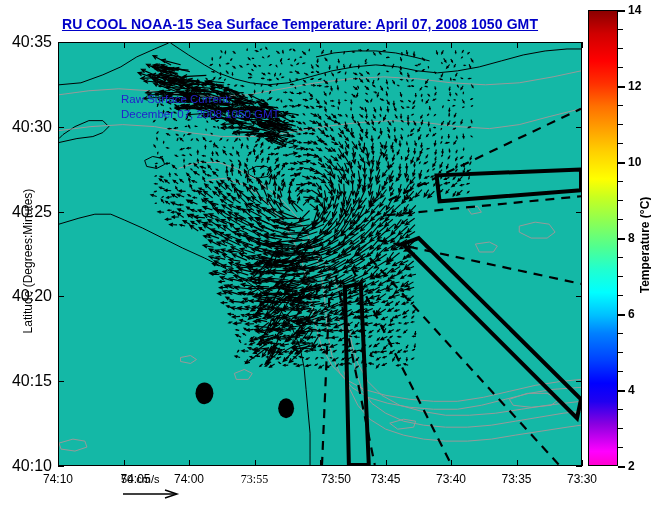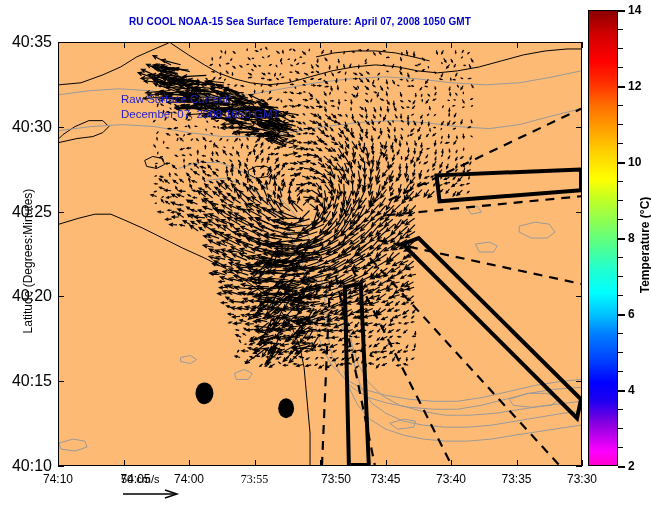--- a/index.html
+++ b/index.html
@@ -3,28 +3,29 @@
 <meta charset="utf-8">
 <style>
   html,body{margin:0;padding:0;background:#ffffff;}
   body{width:651px;height:519px;position:relative;overflow:hidden;
        font-family:"Liberation Sans",sans-serif;}
 
   #stage{position:absolute;left:0;top:0;width:651px;height:519px;}
 
   .title{
     position:absolute;left:0;top:16px;width:600px;text-align:center;
-    font-size:10px;font-weight:bold;color:#0000c8;letter-spacing:0.1px;
+    font-size:14px;font-weight:bold;color:#0000c8;letter-spacing:0.1px;
     white-space:nowrap;
+    text-decoration:underline;
   }
 
   
   .plot-frame{
     position:absolute;left:58px;top:42px;width:524px;height:424px;
-    border:1.5px solid #000;background:#fdba74;box-sizing:border-box;
+    border:1.5px solid #000;background:#14b8a6;box-sizing:border-box;
   }
   .plot-svg{position:absolute;left:0;top:0;width:100%;height:100%;}
 
   
   .annot{
     position:absolute;left:62px;top:49px;color:#2222cc;font-size:11.5px;
     line-height:15px;white-space:nowrap;pointer-events:none;
   }
 
   

